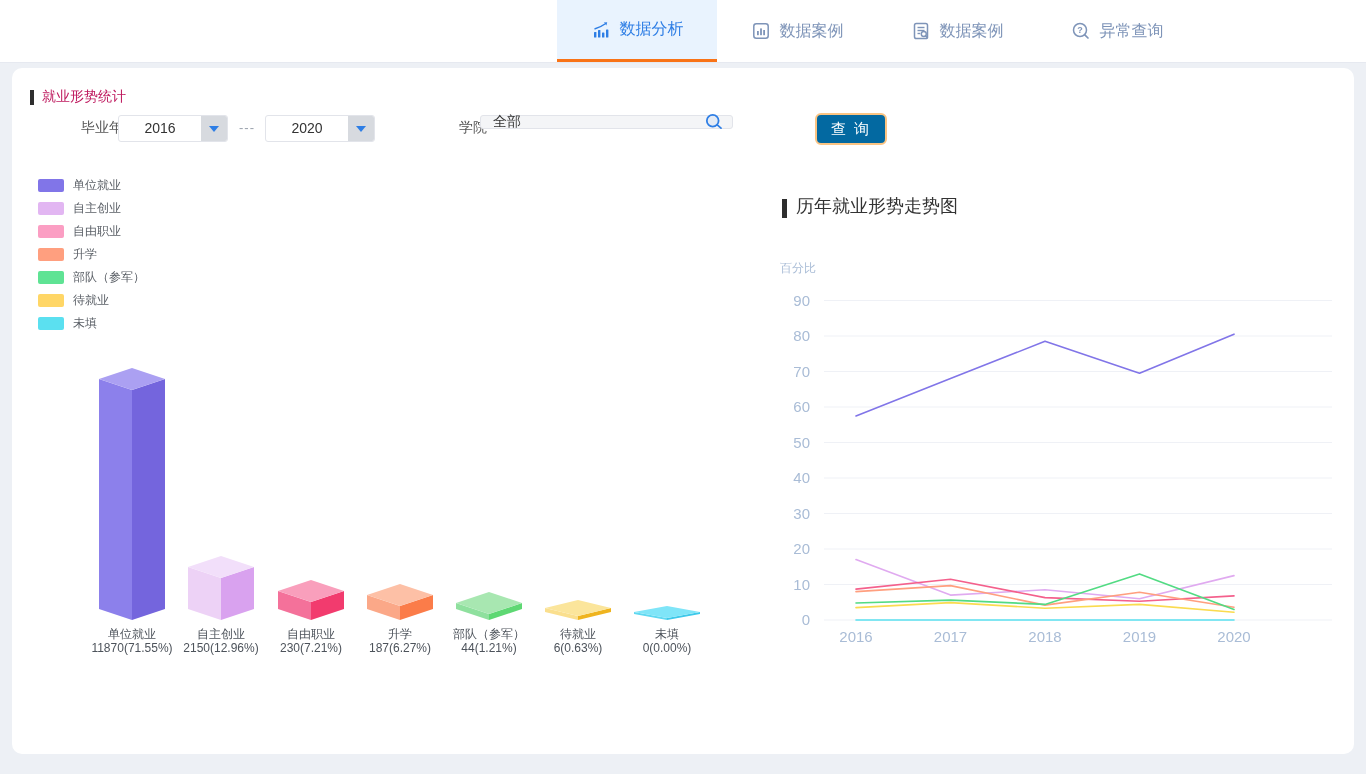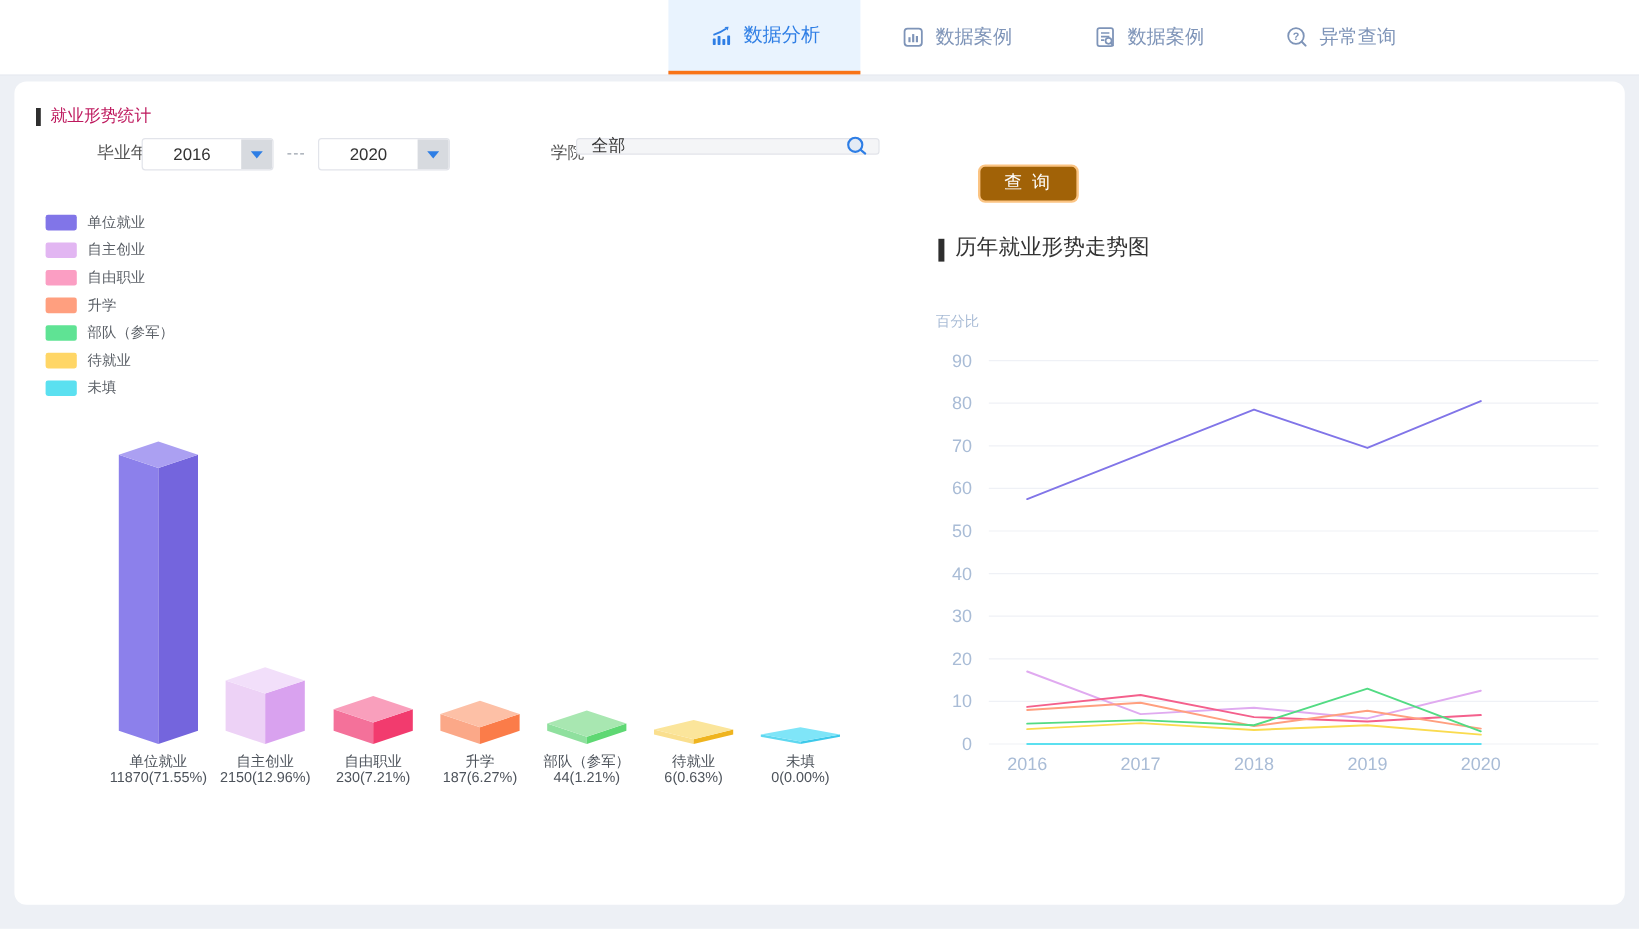--- a/index.html
+++ b/index.html
@@ -55,24 +55,24 @@
     border-top:6px solid #2E7EE5; }
   .range-sep { position:absolute; left:227px; top:52px; font-size:13px; color:#9AA2AD; letter-spacing:1px; }
   .search-box {
     position:absolute; left:468px; top:47px; width:253px; height:14px;
     background:#F4F5F7; border:1px solid #E2E4EA; border-radius:3px;
     display:flex; align-items:center;
   }
   .search-box .val { flex:1; padding-left:12px; font-size:14px; color:#333; }
   .search-box .icon { margin-right:7px; display:flex; cursor:pointer; }
   .query-btn {
-    position:absolute; left:803px; top:45px; width:84px; height:32px;
-    background:#a16207; border:2px solid #FBC483; border-radius:6px;
+    position:absolute; left:803px; top:45px; width:72px; height:32px;
+    background:#0369a1; border:2px solid #FBC483; border-radius:6px;
     color:#fff; font-size:15px; letter-spacing:2px; text-align:center; line-height:26px;
-    cursor:pointer; font-family:inherit;margin-top:24px;
+    cursor:pointer; font-family:inherit;
   }
 
   
   .legend { position:absolute; left:26px; top:111px; display:flex; flex-direction:column; gap:10px; }
   .legend-item { display:flex; align-items:center; gap:9px; height:13px; cursor:pointer; }
   .legend-swatch { width:26px; height:13px; border-radius:2px; display:inline-block; }
   .legend-label { font-size:12px; color:#5A5F66; }
 
   
   #bar-svg { position:absolute; left:18px; top:287px; }

